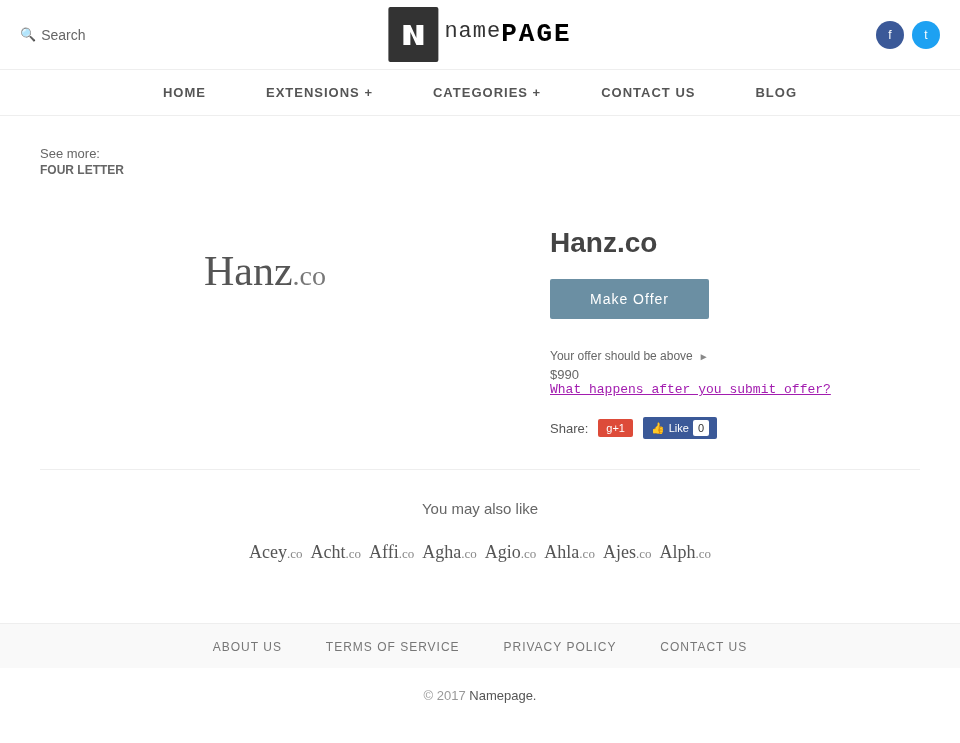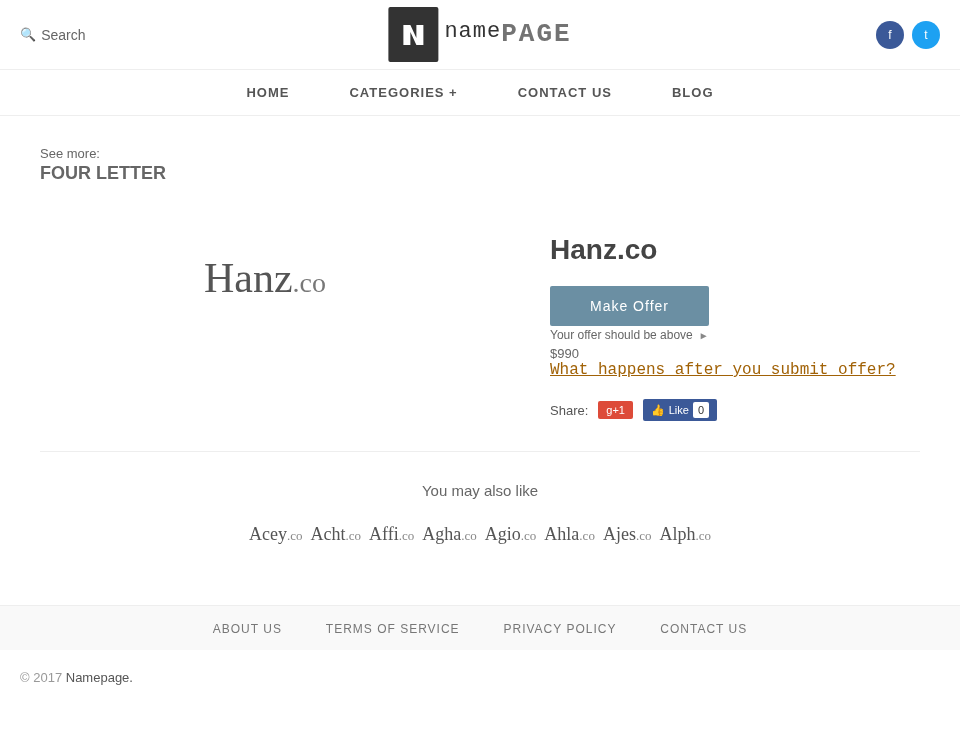--- a/index.html
+++ b/index.html
@@ -58,21 +58,21 @@
     .logo-text-name {
       font-family: 'Courier New', monospace;
       font-size: 22px;
       color: #333;
       font-weight: normal;
       letter-spacing: 1px;
     }
     .logo-text-page {
       font-family: 'Courier New', monospace;
       font-size: 26px;
-      color: #737373;
+      color: #000000;
       font-weight: bold;
       letter-spacing: 2px;
     }
     .social-icons {
       display: flex;
       gap: 8px;
       align-items: center;
     }
     .social-icon {
       width: 28px;
@@ -120,21 +120,21 @@
       font-size: 13px;
       color: #666;
       margin-bottom: 30px;
     }
     .breadcrumb-see {
       color: #666;
     }
     .breadcrumb-link {
       color: #666;
       font-weight: bold;
-      font-size: 18px;
+      font-size: 12px;
       display: block;
       margin-top: 2px;
     }
 
     
     .domain-section {
       display: flex;
       gap: 60px;
       align-items: flex-start;
       margin-top: 10px;
@@ -169,21 +169,21 @@
     }
     .make-offer-btn {
       background: #6b8fa3;
       color: white;
       border: none;
       padding: 12px 40px;
       font-size: 14px;
       cursor: pointer;
       border-radius: 2px;
       letter-spacing: 1px;
-      margin-bottom: 2px;
+      margin-bottom: 30px;
       display: block;
     }
 
     .offer-hint {
       display: flex;
       align-items: center;
       font-size: 12px;
       color: #666;
       margin-bottom: 4px;
       gap: 6px;
@@ -191,22 +191,22 @@
     .offer-hint-arrow {
       color: #888;
       font-size: 10px;
     }
     .offer-price {
       font-size: 13px;
       color: #666;
       margin-bottom: 0;
     }
     .what-happens-link {
-      color: #a16207;
-      font-size: 16px;
+      color: #a21caf;
+      font-size: 13px;
       font-family: 'Courier New', monospace;
       cursor: pointer;
       display: block;
       margin-bottom: 20px;
     }
 
     .share-row {
       display: flex;
       align-items: center;
       gap: 10px;
@@ -290,20 +290,21 @@
     .footer-links a {
       color: #777;
       text-decoration: none;
       font-size: 12px;
       letter-spacing: 1px;
       margin: 0 20px;
       text-transform: uppercase;
     }
 
     .footer-copy {
+      text-align: center;
       padding: 20px;
       font-size: 13px;
       color: #999;
     }
     .footer-copy a {
       color: #555;
       text-decoration: none;
     }
   </style>
 </head>
@@ -334,20 +335,21 @@
       <span>f</span>
     </a>
     <a class="social-icon twitter" href="#">
       <span>t</span>
     </a>
   </div>
 </header>
 
 <nav class="nav">
   <a class="nav-item" href="#">HOME</a>
+  <a class="nav-item" href="#">EXTENSIONS +</a>
   <a class="nav-item" href="#">CATEGORIES +</a>
   <a class="nav-item" href="#">CONTACT US</a>
   <a class="nav-item" href="#">BLOG</a>
 </nav>
 
 <main class="main">
 
   <div class="breadcrumb">
     <span class="breadcrumb-see">See more:</span>
     <span class="breadcrumb-link" style="cursor:pointer;">FOUR LETTER</span>

